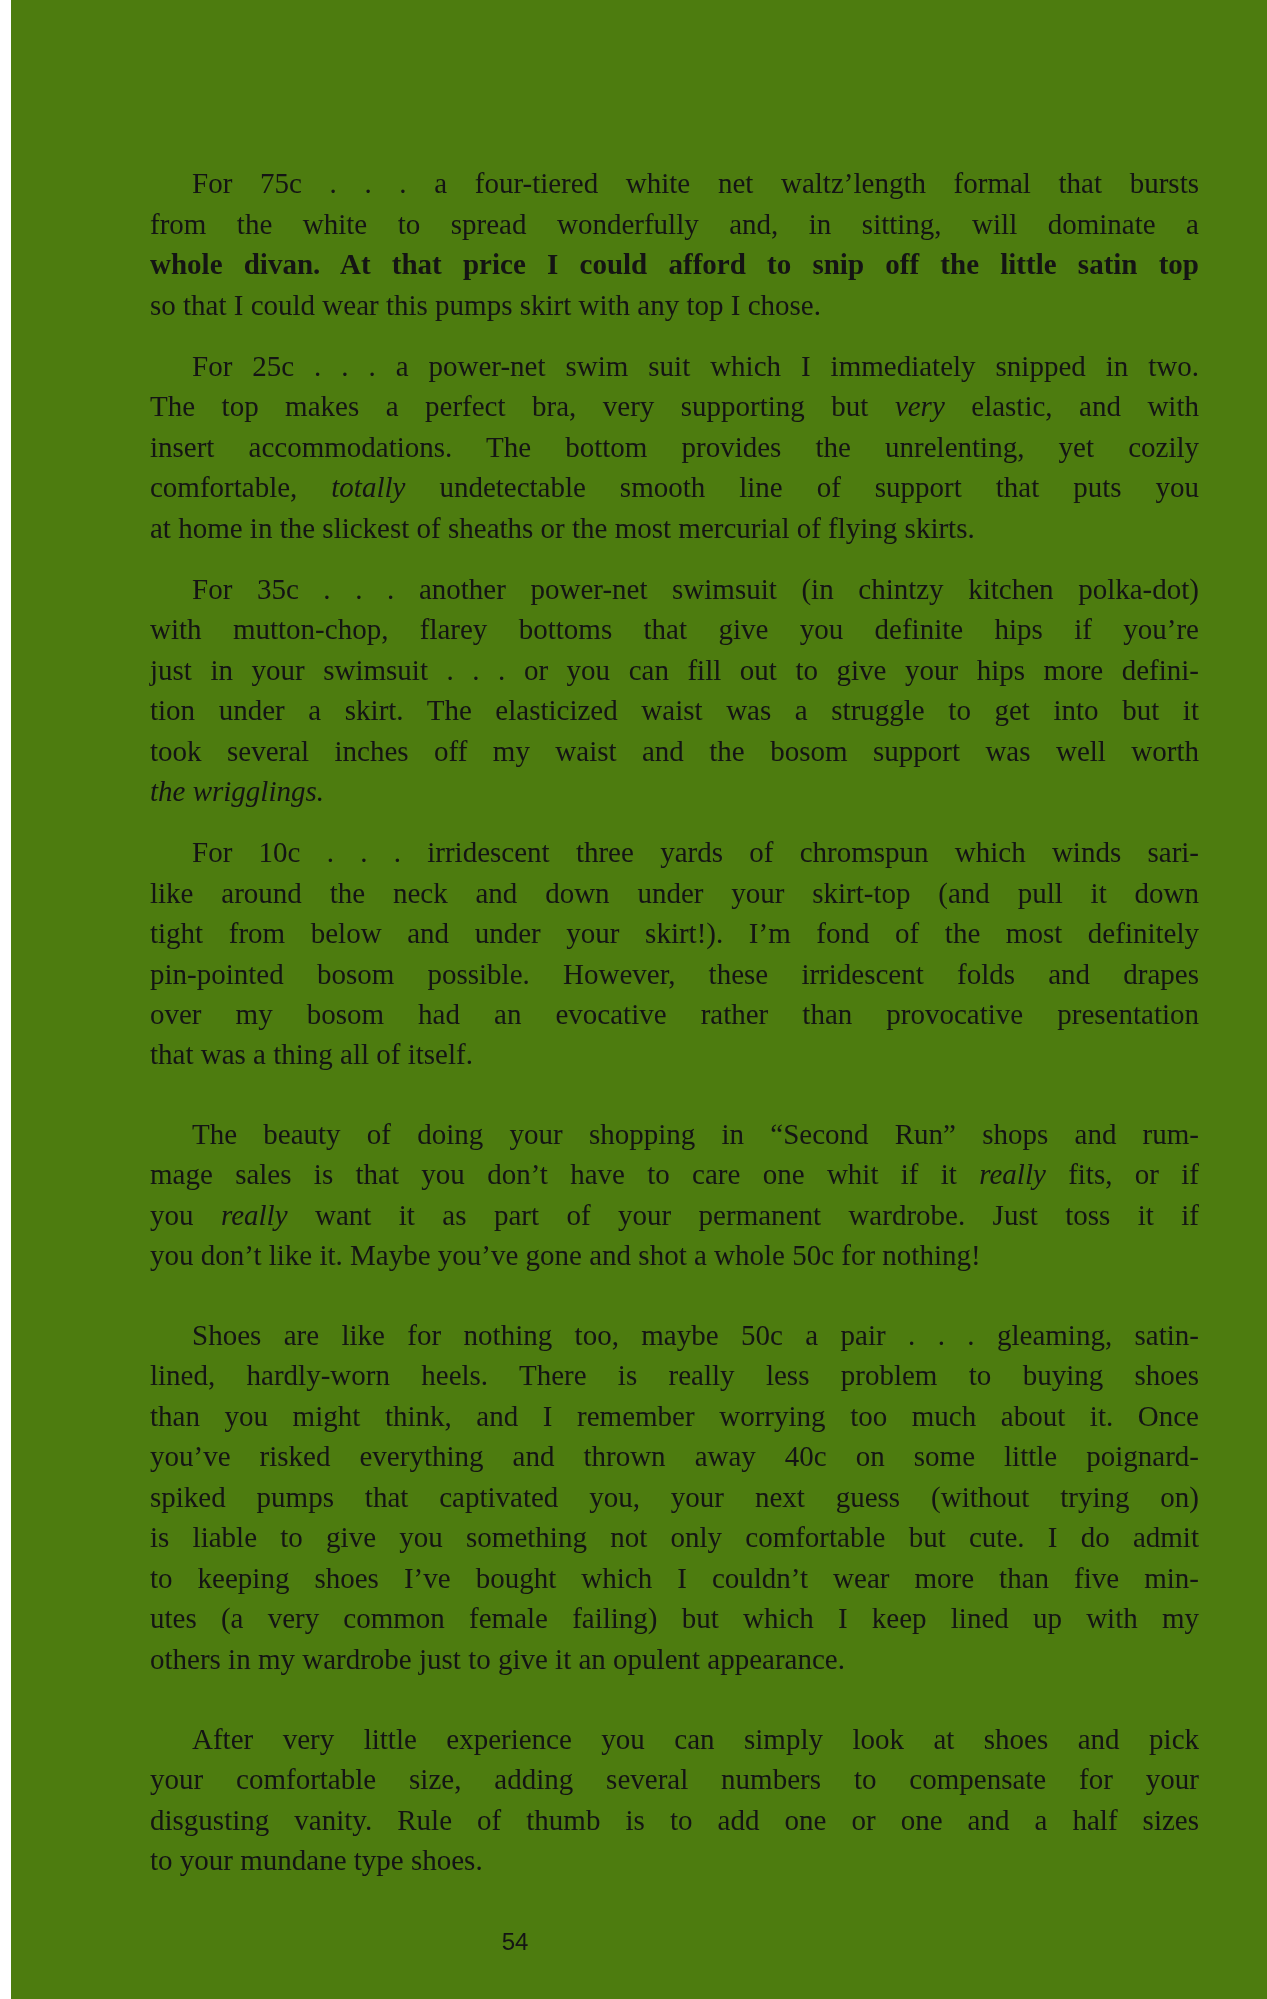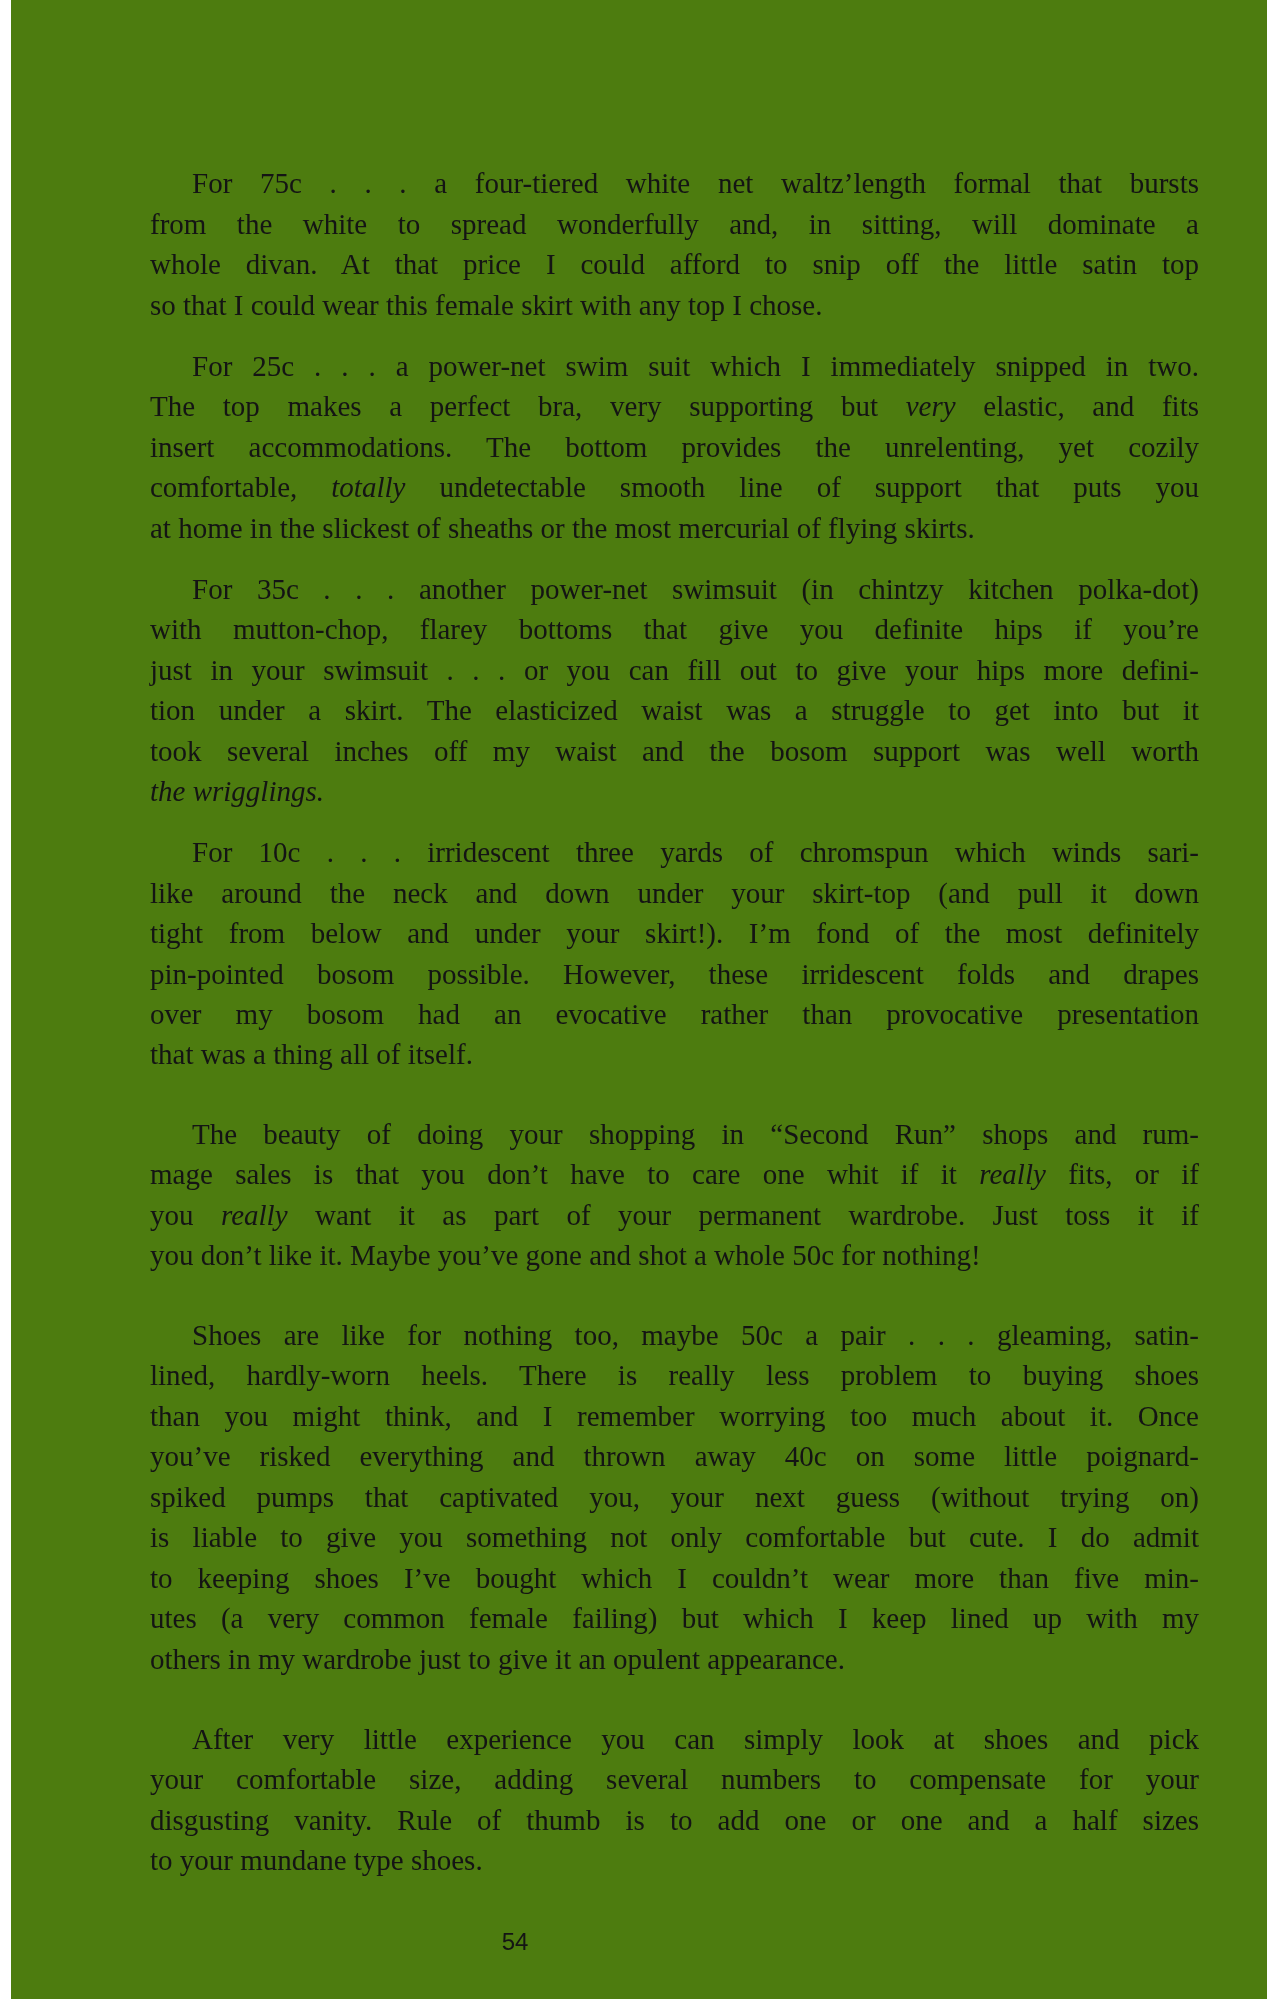--- a/index.html
+++ b/index.html
@@ -34,26 +34,26 @@
     .seg { display: inline; }
   </style>
 </head>
 <body>
 
 <div class="page">
   <div id="text-root">
       <div>
         <div class="line indent" style="top: 163px;">For 75c . . . a four-tiered white net waltz’length formal that bursts</div>
         <div class="line" style="top: 204px;">from the white to spread wonderfully and, in sitting, will dominate a</div>
-        <div class="line" style="top: 244px;">whole divan. At that price I could afford to snip off the little satin top</div>
-        <div class="line last" style="top: 285px;">so that I could wear this female skirt with any top I chose.</div>
+        <div class="line" style="top: 244px; font-weight: bold;">whole divan. At that price I could afford to snip off the little satin top</div>
+        <div class="line last" style="top: 285px;">so that I could wear this pumps skirt with any top I chose.</div>
       </div>
       <div>
         <div class="line indent" style="top: 346px;">For 25c . . . a power-net swim suit which I immediately snipped in two.</div>
-        <div class="line" style="top: 386px;"><span class="seg">The top makes a perfect bra, very supporting but </span><i>very</i><span class="seg"> elastic, and fits</span></div>
+        <div class="line" style="top: 386px;"><span class="seg">The top makes a perfect bra, very supporting but </span><i>very</i><span class="seg"> elastic, and with</span></div>
         <div class="line" style="top: 427px;">insert accommodations. The bottom provides the unrelenting, yet cozily</div>
         <div class="line" style="top: 467px;"><span class="seg">comfortable, </span><i>totally</i><span class="seg"> undetectable smooth line of support that puts you</span></div>
         <div class="line last" style="top: 508px;">at home in the slickest of sheaths or the most mercurial of flying skirts.</div>
       </div>
       <div>
         <div class="line indent" style="top: 569px;">For 35c . . . another power-net swimsuit (in chintzy kitchen polka-dot)</div>
         <div class="line" style="top: 609px;">with mutton-chop, flarey bottoms that give you definite hips if you’re</div>
         <div class="line" style="top: 650px;">just in your swimsuit . . . or you can fill out to give your hips more defini-</div>
         <div class="line" style="top: 690px;">tion under a skirt. The elasticized waist was a struggle to get into but it</div>
         <div class="line" style="top: 731px;">took several inches off my waist and the bosom support was well worth</div>

